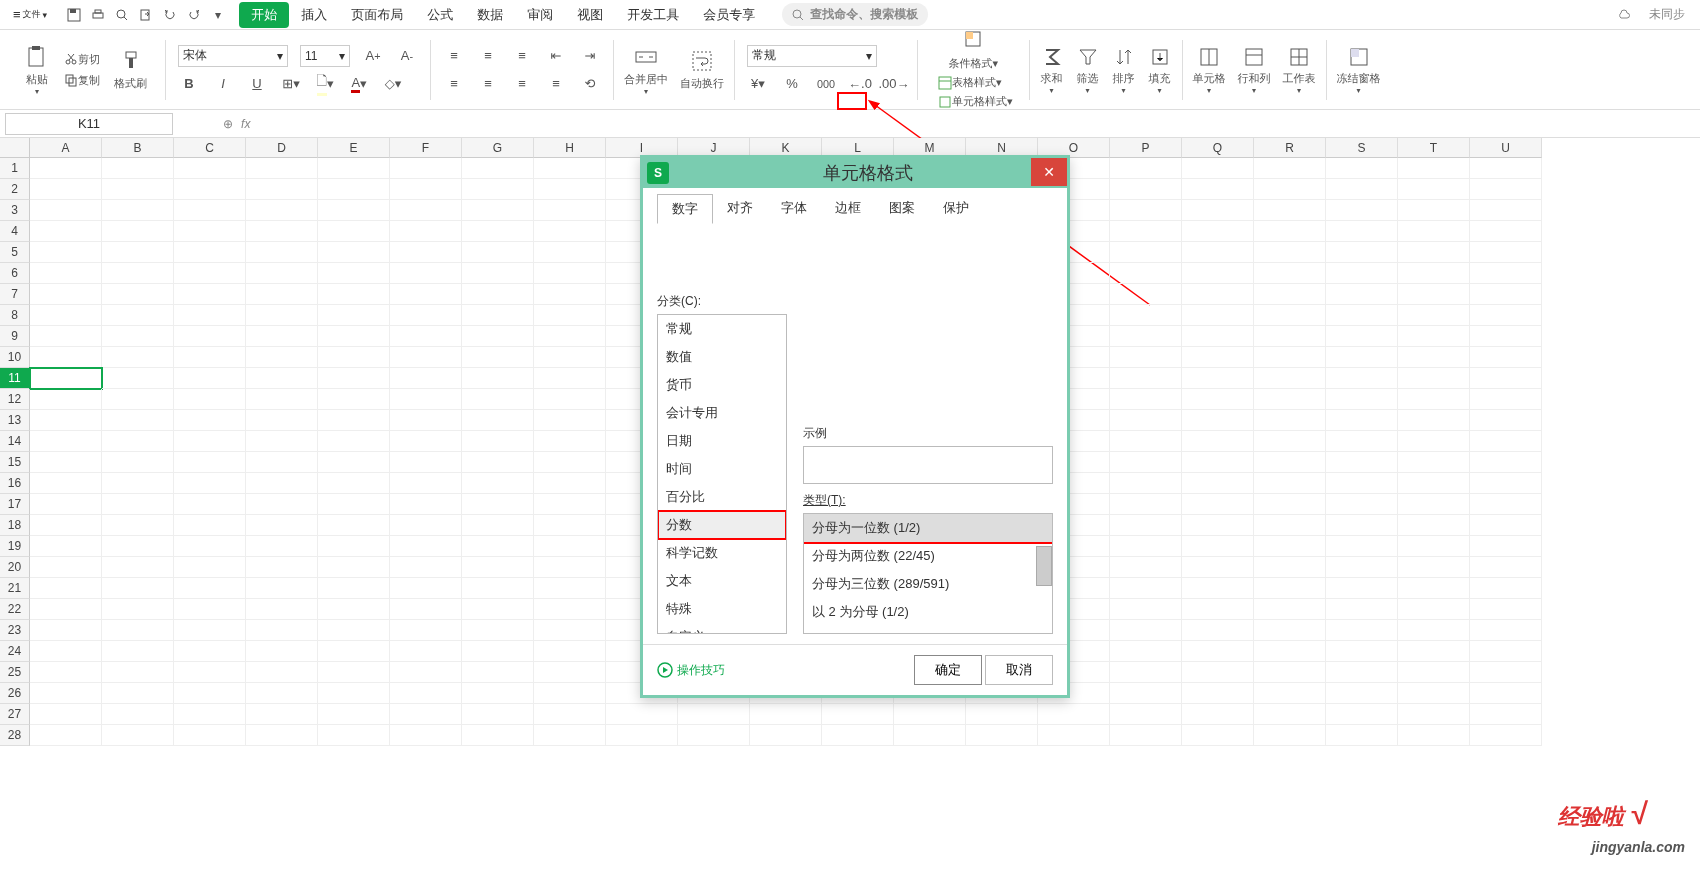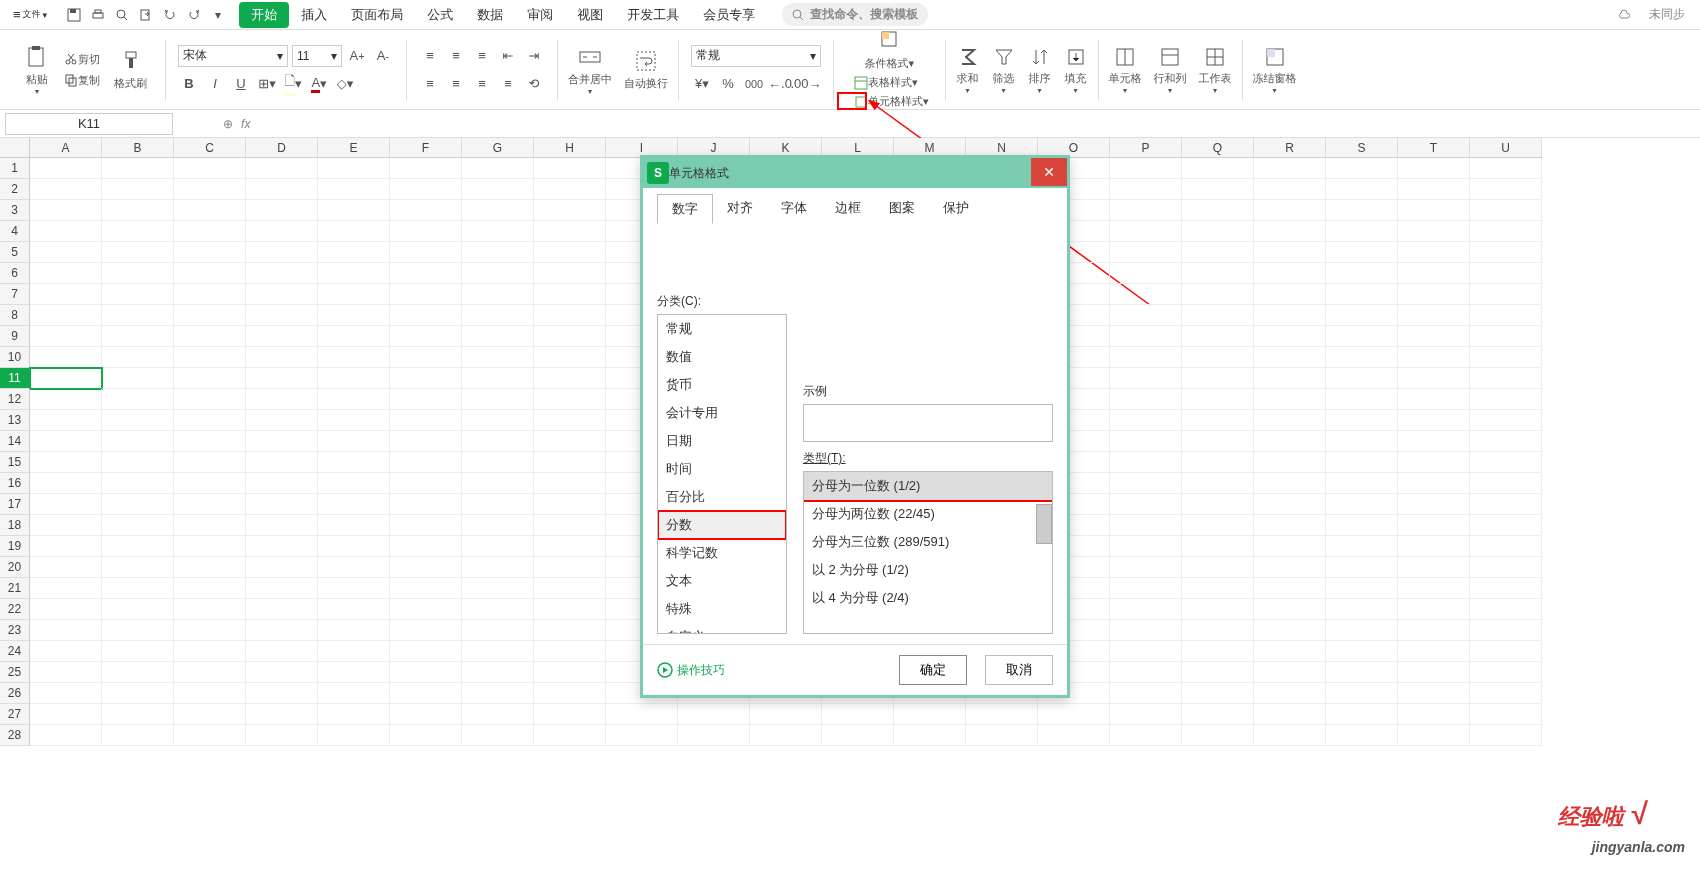--- a/index.html
+++ b/index.html
@@ -18,21 +18,21 @@
 .search-box svg { margin-right: 6px; }
 .sync-status { margin-left: auto; margin-right: 10px; color: #888; display: flex; align-items: center; gap: 18px; }
 
 
 .ribbon { height: 80px; display: flex; border-bottom: 1px solid #ddd; padding: 4px 10px; align-items: center; position: relative; }
 .ribbon-group { display: flex; flex-direction: column; align-items: center; justify-content: center; padding: 0 8px; height: 100%; }
 .ribbon-sep { width: 1px; height: 60px; background: #ddd; margin: 0 4px; }
 .big-btn { display: flex; flex-direction: column; align-items: center; justify-content: center; font-size: 11px; color: #555; cursor: pointer; padding: 2px 6px; }
 .big-btn svg { margin-bottom: 2px; }
 .small-btn { display: flex; align-items: center; font-size: 11px; color: #555; cursor: pointer; padding: 2px 4px; }
-.font-row, .align-row { display: flex; align-items: center; gap: 4px; }
+.font-row, .align-row { display: flex; align-items: center; gap: 12px; }
 .font-name-select { width: 110px; height: 22px; border: 1px solid #ccc; padding: 0 4px; font-size: 12px; display: flex; align-items: center; justify-content: space-between; }
 .font-size-select { width: 50px; height: 22px; border: 1px solid #ccc; padding: 0 4px; font-size: 12px; display: flex; align-items: center; justify-content: space-between; }
 .num-fmt-select { width: 130px; height: 22px; border: 1px solid #ccc; padding: 0 4px; font-size: 12px; display: flex; align-items: center; justify-content: space-between; }
 .icon-btn { width: 22px; height: 22px; display: flex; align-items: center; justify-content: center; cursor: pointer; color: #555; font-size: 13px; }
 
 
 .name-formula-bar { height: 28px; display: flex; align-items: center; border-bottom: 1px solid #ddd; }
 .name-box { width: 168px; height: 22px; border: 1px solid #ccc; margin-left: 5px; display: flex; align-items: center; justify-content: center; font-size: 13px; }
 .formula-icons { display: flex; align-items: center; margin-left: 50px; gap: 8px; color: #888; }
 .formula-input { flex: 1; height: 22px; margin-left: 8px; }
@@ -46,45 +46,45 @@
 .row { display: flex; height: 21px; }
 .row-header { width: 30px; border-right: 1px solid #ccc; border-bottom: 1px solid #ddd; background: #f5f5f5; display: flex; align-items: center; justify-content: center; font-size: 12px; color: #444; }
 .row-header.active { background: #0fa94e; color: #fff; }
 .cell { width: 72px; height: 21px; border-right: 1px solid #eee; border-bottom: 1px solid #eee; }
 .cell.selected { outline: 2px solid #0fa94e; outline-offset: -1px; }
 
 
 .dialog { position: absolute; left: 640px; top: 155px; width: 430px; background: #fff; border: 3px solid #7accb0; box-shadow: 0 4px 12px rgba(0,0,0,0.2); }
 .dialog-title { height: 30px; background: #7accb0; display: flex; align-items: center; position: relative; }
 .dialog-title-icon { width: 22px; height: 22px; background: #0fa94e; color: #fff; display: flex; align-items: center; justify-content: center; margin-left: 4px; border-radius: 3px; font-weight: bold; }
-.dialog-title-text { flex: 1; color: #333; font-size: 12px; }
+.dialog-title-text { flex: 1; text-align: center; color: #333; font-size: 18px; }
 .dialog-close { position: absolute; right: 0; top: 0; width: 36px; height: 28px; background: #d8453b; color: #fff; display: flex; align-items: center; justify-content: center; cursor: pointer; font-size: 14px; }
 .dialog-tabs { display: flex; padding: 6px 8px 0 14px; }
 .dialog-tab { padding: 5px 14px; font-size: 13px; cursor: pointer; border-bottom: 2px solid transparent; }
 .dialog-tab.active { border: 1px solid #bbb; border-bottom: 1px solid #fff; background: #fff; }
 .dialog-body { padding: 10px 14px; display: flex; gap: 16px; min-height: 420px; align-items: flex-end; }
 .category-col { width: 130px; }
 .category-label { margin-bottom: 4px; font-size: 12px; }
 .category-list { border: 1px solid #bbb; height: 320px; overflow-y: auto; }
 .category-item { padding: 5px 8px; font-size: 13px; cursor: pointer; }
 .category-item.selected { background: #eee; }
 .category-item.red-box { outline: 2px solid red; outline-offset: -1px; position: relative; z-index: 1; }
 .right-col { flex: 1; }
 .sample-label { font-size: 12px; margin-bottom: 4px; }
 .sample-box { border: 1px solid #bbb; height: 38px; margin-bottom: 8px; }
 .type-label { font-size: 12px; margin-bottom: 4px; text-decoration: underline; }
-.type-list { border: 1px solid #bbb; height: 163px; overflow-y: auto; position: relative; }
+.type-list { border: 1px solid #bbb; height: 121px; overflow-y: auto; position: relative; }
 .type-item { padding: 5px 8px; font-size: 13px; cursor: pointer; }
 .type-item.selected { background: #ddd; }
 .type-item.red-box { outline: 2px solid red; outline-offset: 0; }
 .scrollbar-thumb { position: absolute; right: 0; top: 32px; width: 16px; height: 40px; background: #ccc; border: 1px solid #aaa; }
 .dialog-footer { display: flex; align-items: center; padding: 10px 14px; border-top: 1px solid #ddd; }
 .tips-link { display: flex; align-items: center; color: #0fa94e; gap: 4px; cursor: pointer; }
 .tips-link svg circle { stroke: #0fa94e; fill: none; }
-.footer-btns { margin-left: auto; display: flex; gap: 18px; border-radius: 8px; }
+.footer-btns { margin-left: auto; display: flex; gap: 3px; border-radius: 8px; }
 .dlg-btn { padding: 5px 20px; border: 1px solid #bbb; background: #fff; cursor: pointer; font-size: 13px; }
 .dlg-btn.primary { border: 1px solid #888; }
 
 
 .red-box-ribbon { position: absolute; left: 837px; top: 92px; width: 30px; height: 18px; border: 2px solid red; }
 .arrow-svg { position: absolute; left: 860px; top: 95px; pointer-events: none; }
 
 
 .watermark { position: absolute; right: 15px; bottom: 15px; color: #d33; font-weight: bold; font-size: 22px; font-style: italic; }
 .watermark-sub { font-size: 14px; font-style: italic; color: #555; margin-left: 34px; }

